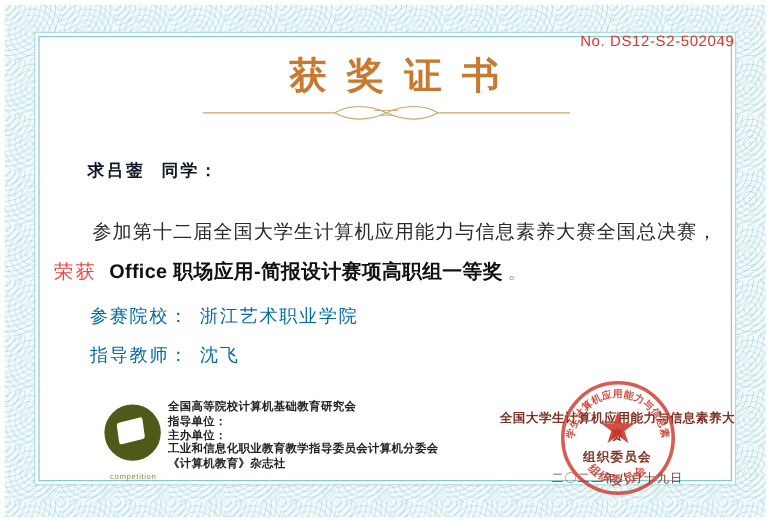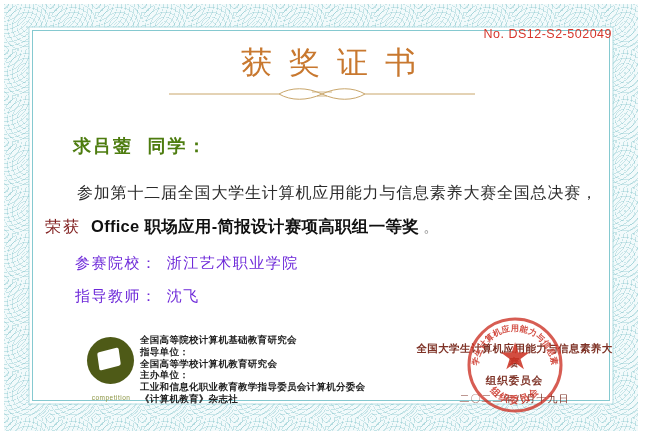--- a/index.html
+++ b/index.html
@@ -20,36 +20,36 @@
     position:absolute;inset:30px 34px 32px 32px;background:#ffffff;
     border:1.5px solid #85c9d0;
     box-shadow:0 0 0 2.5px #ffffff, 0 0 0 3.5px rgba(133,201,208,0.55);
   }
   .cert-number{
     position:absolute;top:27px;right:32px;font-family:"Liberation Sans","DejaVu Sans",sans-serif;
     font-size:12.5px;letter-spacing:0.5px;font-weight:500;
   }
   .title{
     position:absolute;top:42px;left:0;width:100%;text-align:center;
-    font-size:31px;font-weight:normal;letter-spacing:17px;padding-left:30px;box-sizing:border-box;
+    font-size:31px;font-weight:bold;letter-spacing:17px;padding-left:30px;box-sizing:border-box;
   }
   .flourish{position:absolute;top:86px;left:50%;transform:translateX(-50%);}
-  .name-line{position:absolute;left:73px;top:134px;font-size:18px;font-weight:bold;color:#4d7c0f;letter-spacing:2px;}
+  .name-line{position:absolute;left:73px;top:134px;font-size:14px;font-weight:bold;color:#0f172a;letter-spacing:2px;}
   .body-line1{
     position:absolute;left:45px;top:183px;width:562px;font-size:16px;color:#2b2b2b;
     letter-spacing:0.8px;text-indent:2em;
   }
   .award-line{position:absolute;left:45px;top:216px;font-size:16px;}
-  .award-prefix{color:#7f1d1d;letter-spacing:2px;margin-right:6px;}
+  .award-prefix{color:#ef4444;letter-spacing:2px;margin-right:6px;}
   .award-name{
     font-family:"Liberation Sans","DejaVu Sans",sans-serif;font-weight:bold;
     font-size:16.5px;color:#101010;letter-spacing:0.3px;
   }
   .award-period{color:#8a8a8a;}
-  .info-line{position:absolute;left:75px;font-size:15px;color:#6d28d9;letter-spacing:1.5px;}
+  .info-line{position:absolute;left:75px;font-size:15px;color:#0369a1;letter-spacing:1.5px;}
   .info-school{top:254px;}
   .info-teacher{top:287px;text-align:center;}
   .info-label{margin-right:4px;}
   
   .logo{position:absolute;left:87px;top:337px;width:47px;height:47px;border-radius:50%;}
   .logo-circle{width:100%;height:100%;border-radius:50%;background:#4e5a17;position:relative;}
   .logo-screen{
     position:absolute;left:11px;top:13px;width:22px;height:18px;background:#ffffff;border-radius:2px;
     transform:rotate(-14deg) skewX(-6deg);
   }
@@ -127,21 +127,20 @@
   <div class="logo">
     <div class="logo-circle">
       <div class="logo-screen"></div>
     </div>
   </div>
   <div class="logo-subword">competition</div>
 
   <div class="org-block">
     <div>全国高等院校计算机基础教育研究会</div>
     <div>指导单位：</div>
-    <div>全国高等学校计算机教育研究会</div>
     <div>主办单位：</div>
     <div>工业和信息化职业教育教学指导委员会计算机分委会</div>
     <div>《计算机教育》杂志社</div>
   </div>
 
   <div class="sig-block">
     <div class="sig-line1">全国大学生计算机应用能力与信息素养大赛</div>
     <div class="sig-line2">组织委员会</div>
     <div class="sig-date">二〇二二年八月十九日</div>
   </div>

